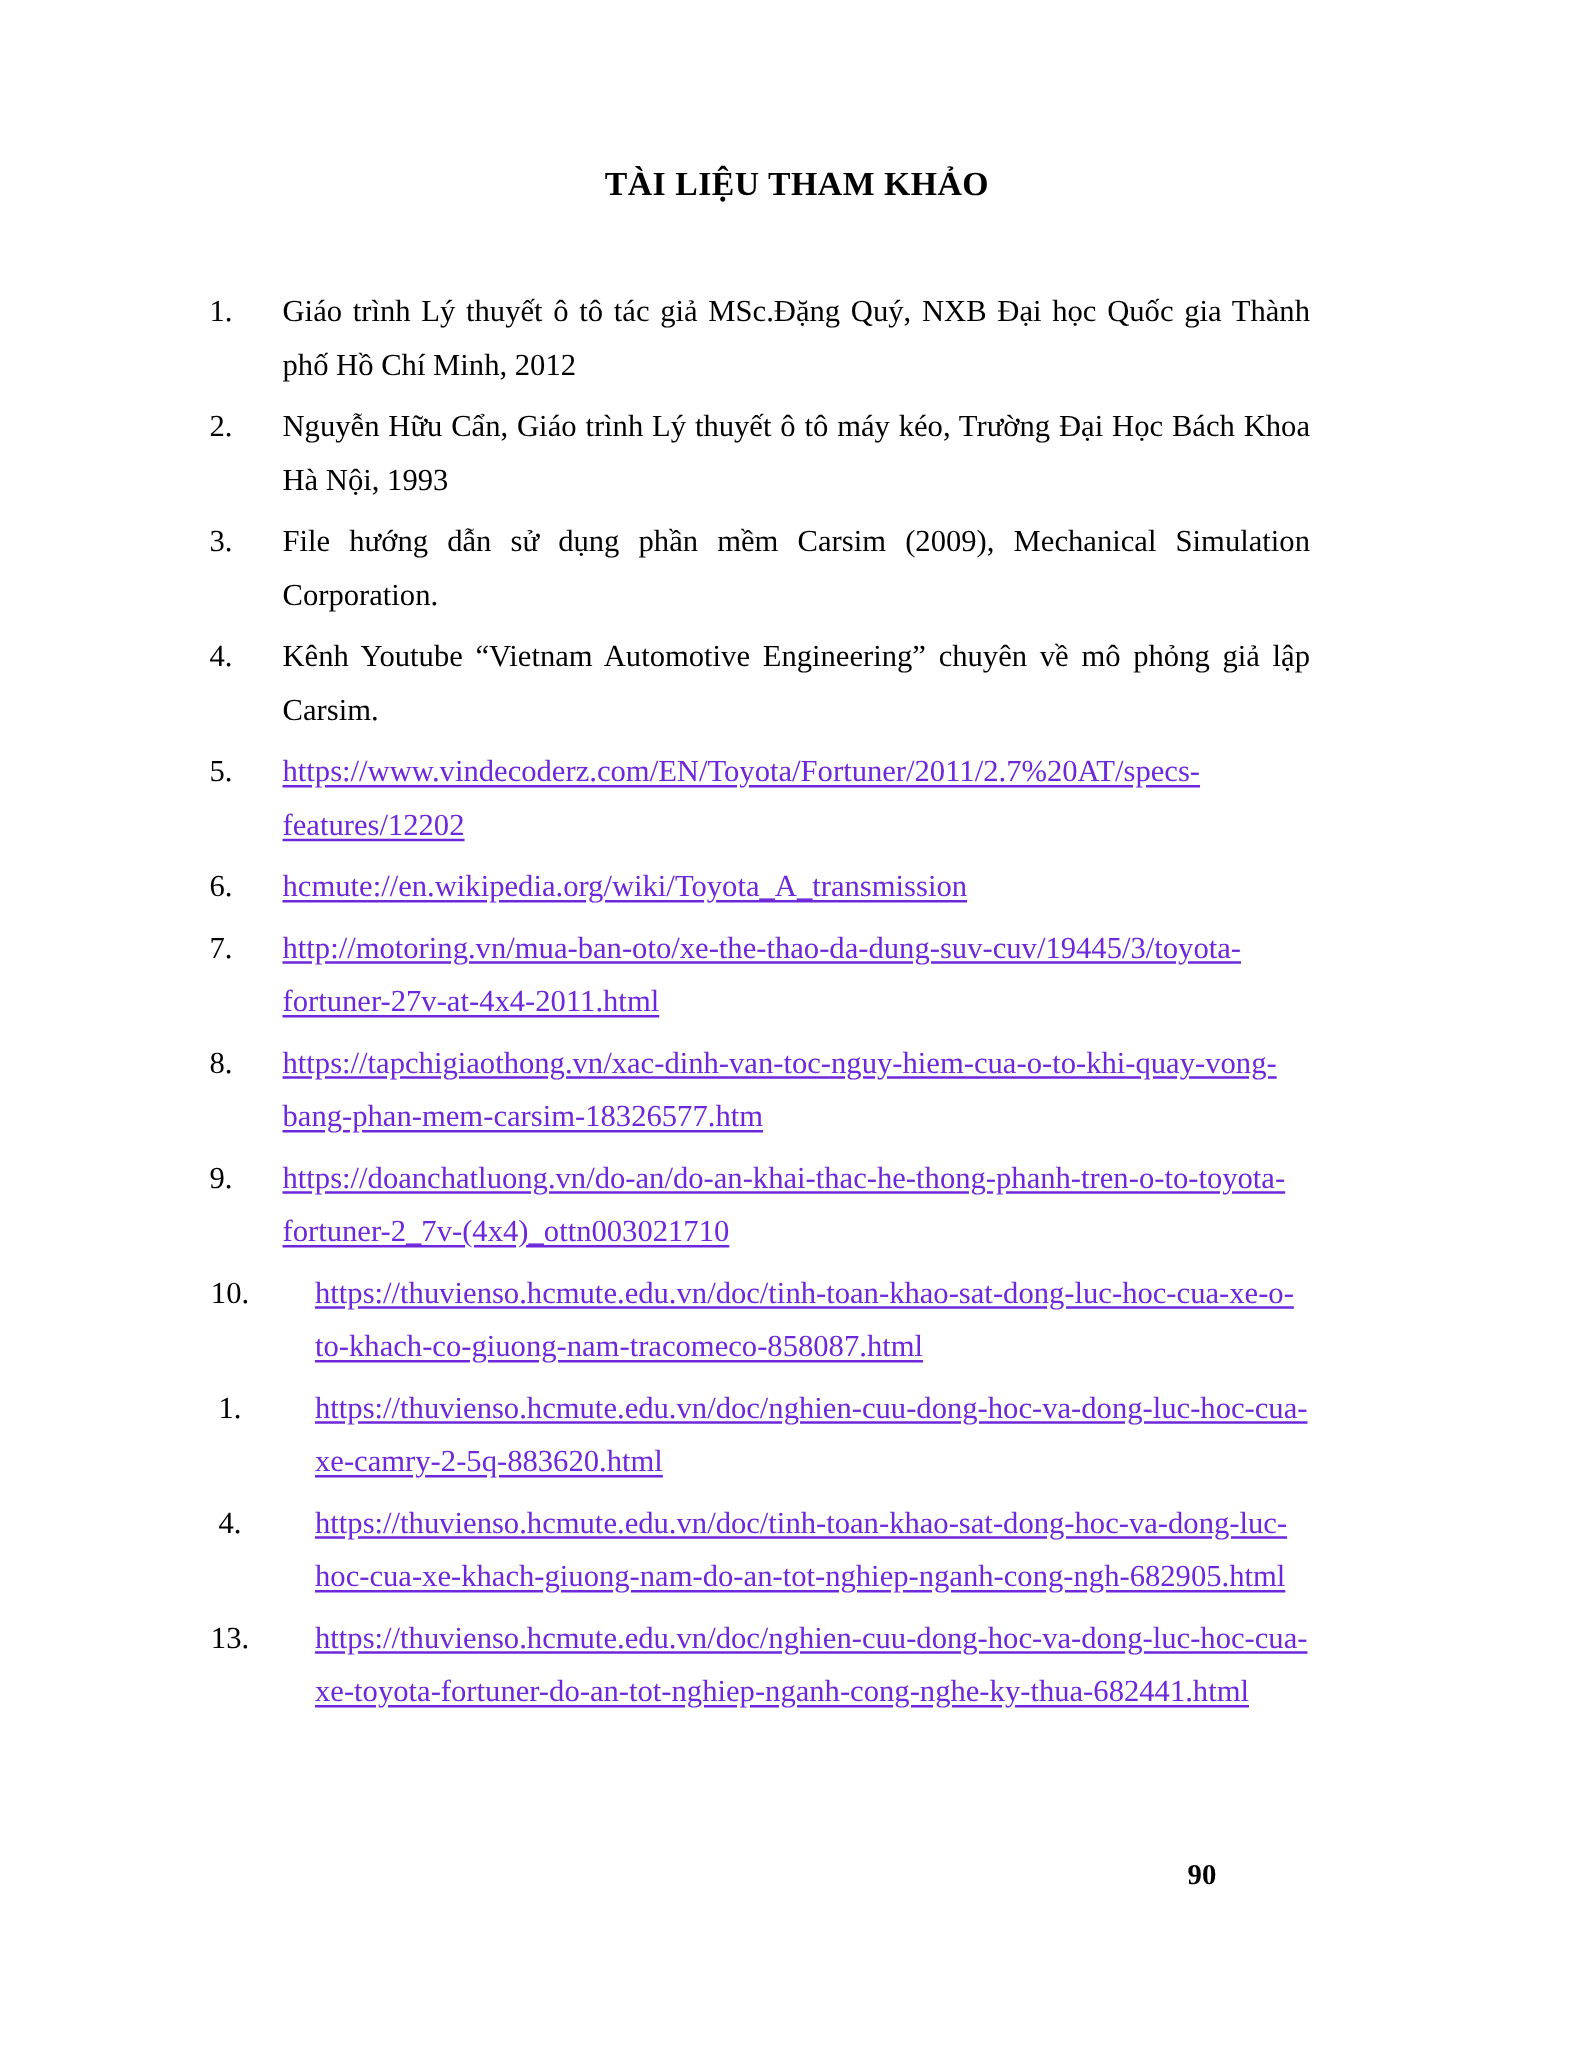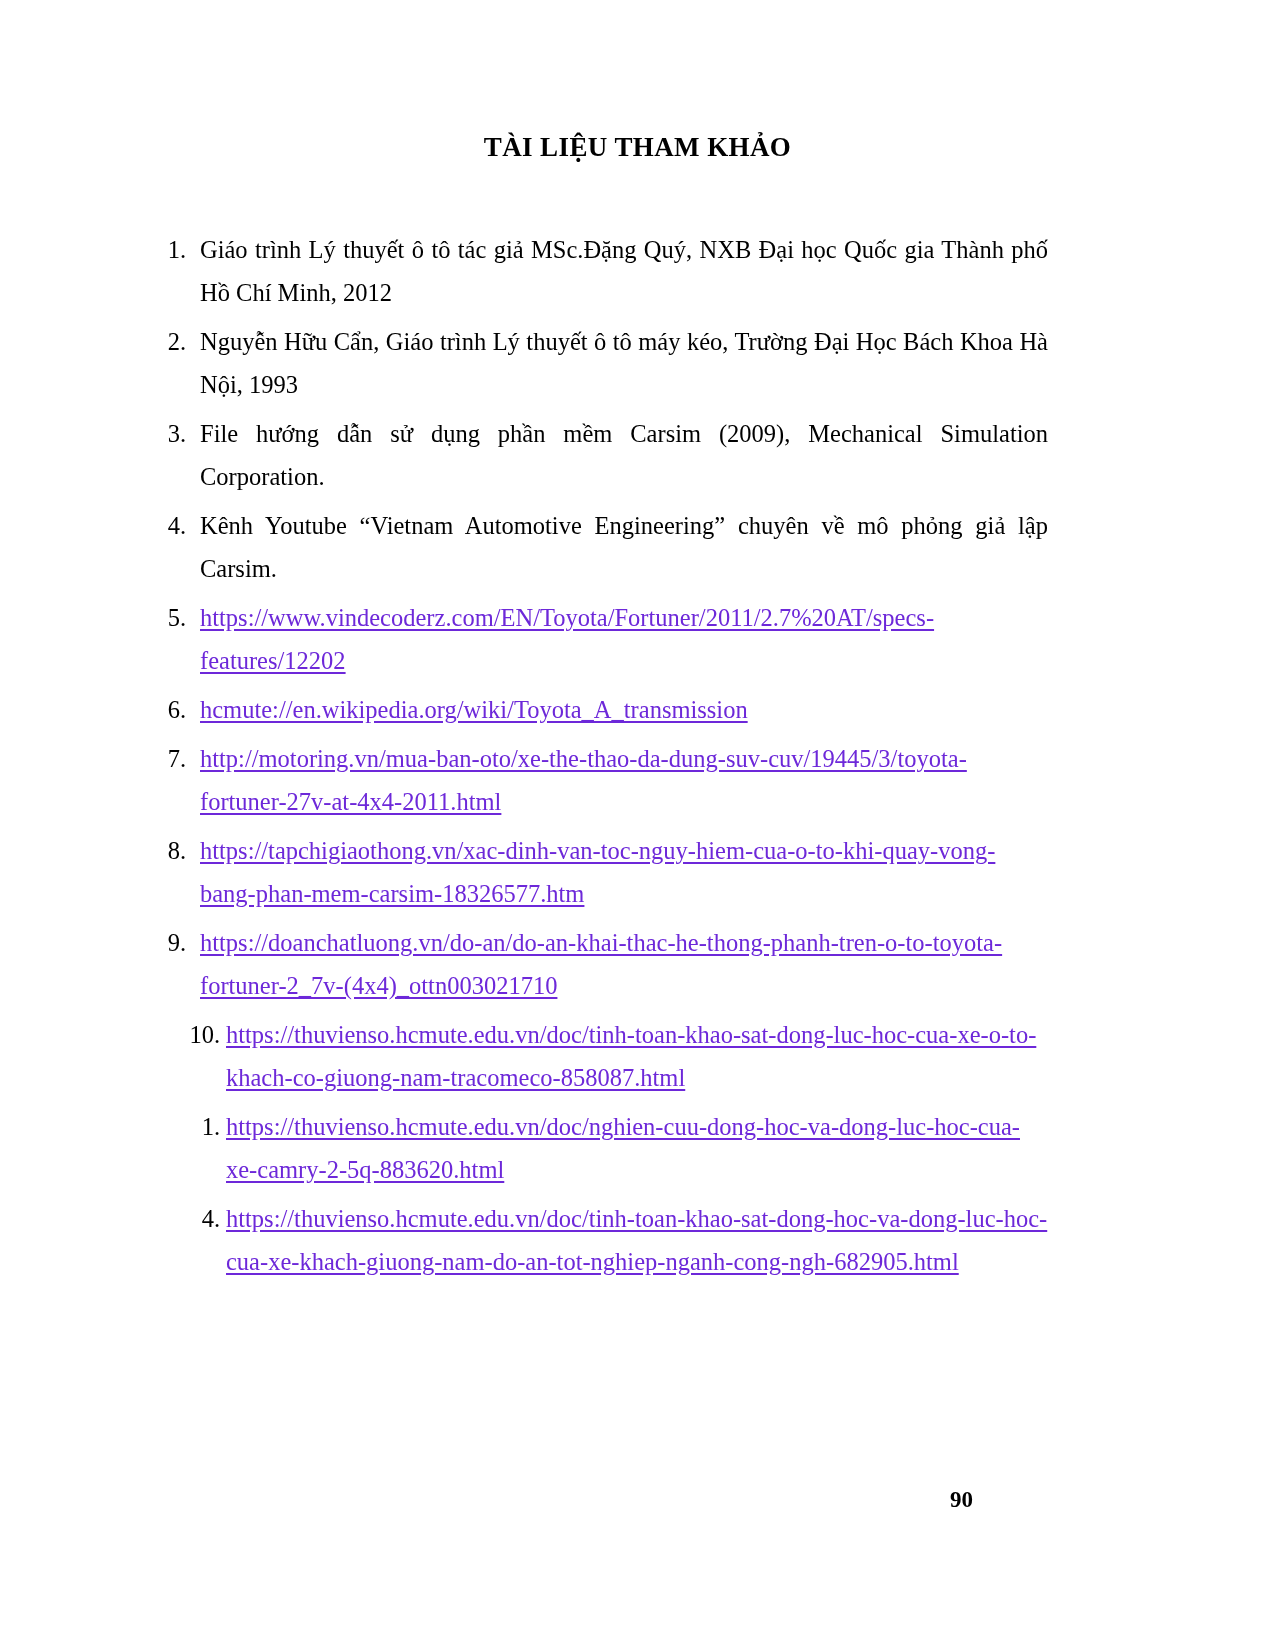--- a/index.html
+++ b/index.html
@@ -52,26 +52,28 @@
     flex: 0 0 52px;
     text-align: right;
     padding-right: 14px;
     box-sizing: border-box;
     white-space: nowrap;
   }
   .ref-num.wide {
     width: 78px;
     flex: 0 0 78px;
     padding-right: 6px;
+    text-align: center;
   }
   .ref-text {
     flex: 1 1 auto;
     text-align: justify;
     text-justify: inter-word;
     word-break: break-word;
+    margin-left: 26px;
   }
   .ref-text.link {
     color: #6d28d9;
     text-decoration: underline;
     text-underline-offset: 3px;
     text-align: left;
   }
   .page-number {
     position: absolute;
     right: 148px;
@@ -143,18 +145,22 @@
     <div class="ref-item">
       <span class="ref-num wide">1.</span>
       <span class="ref-text link">https://thuvienso.hcmute.edu.vn/doc/nghien-cuu-dong-hoc-va-dong-luc-hoc-cua-xe-camry-2-5q-883620.html</span>
     </div>
 
     <div class="ref-item">
       <span class="ref-num wide">4.</span>
       <span class="ref-text link">https://thuvienso.hcmute.edu.vn/doc/tinh-toan-khao-sat-dong-hoc-va-dong-luc-hoc-cua-xe-khach-giuong-nam-do-an-tot-nghiep-nganh-cong-ngh-682905.html</span>
     </div>
 
+    <div class="ref-item">
+      <span class="ref-num wide">13.</span>
+      <span class="ref-text link">https://thuvienso.hcmute.edu.vn/doc/nghien-cuu-dong-hoc-va-dong-luc-hoc-cua-xe-toyota-fortuner-do-an-tot-nghiep-nganh-cong-nghe-ky-thua-682441.html</span>
+    </div>
 
   </div>
 
   <div class="page-number">90</div>
 
 </div>
 
 </body></html>

